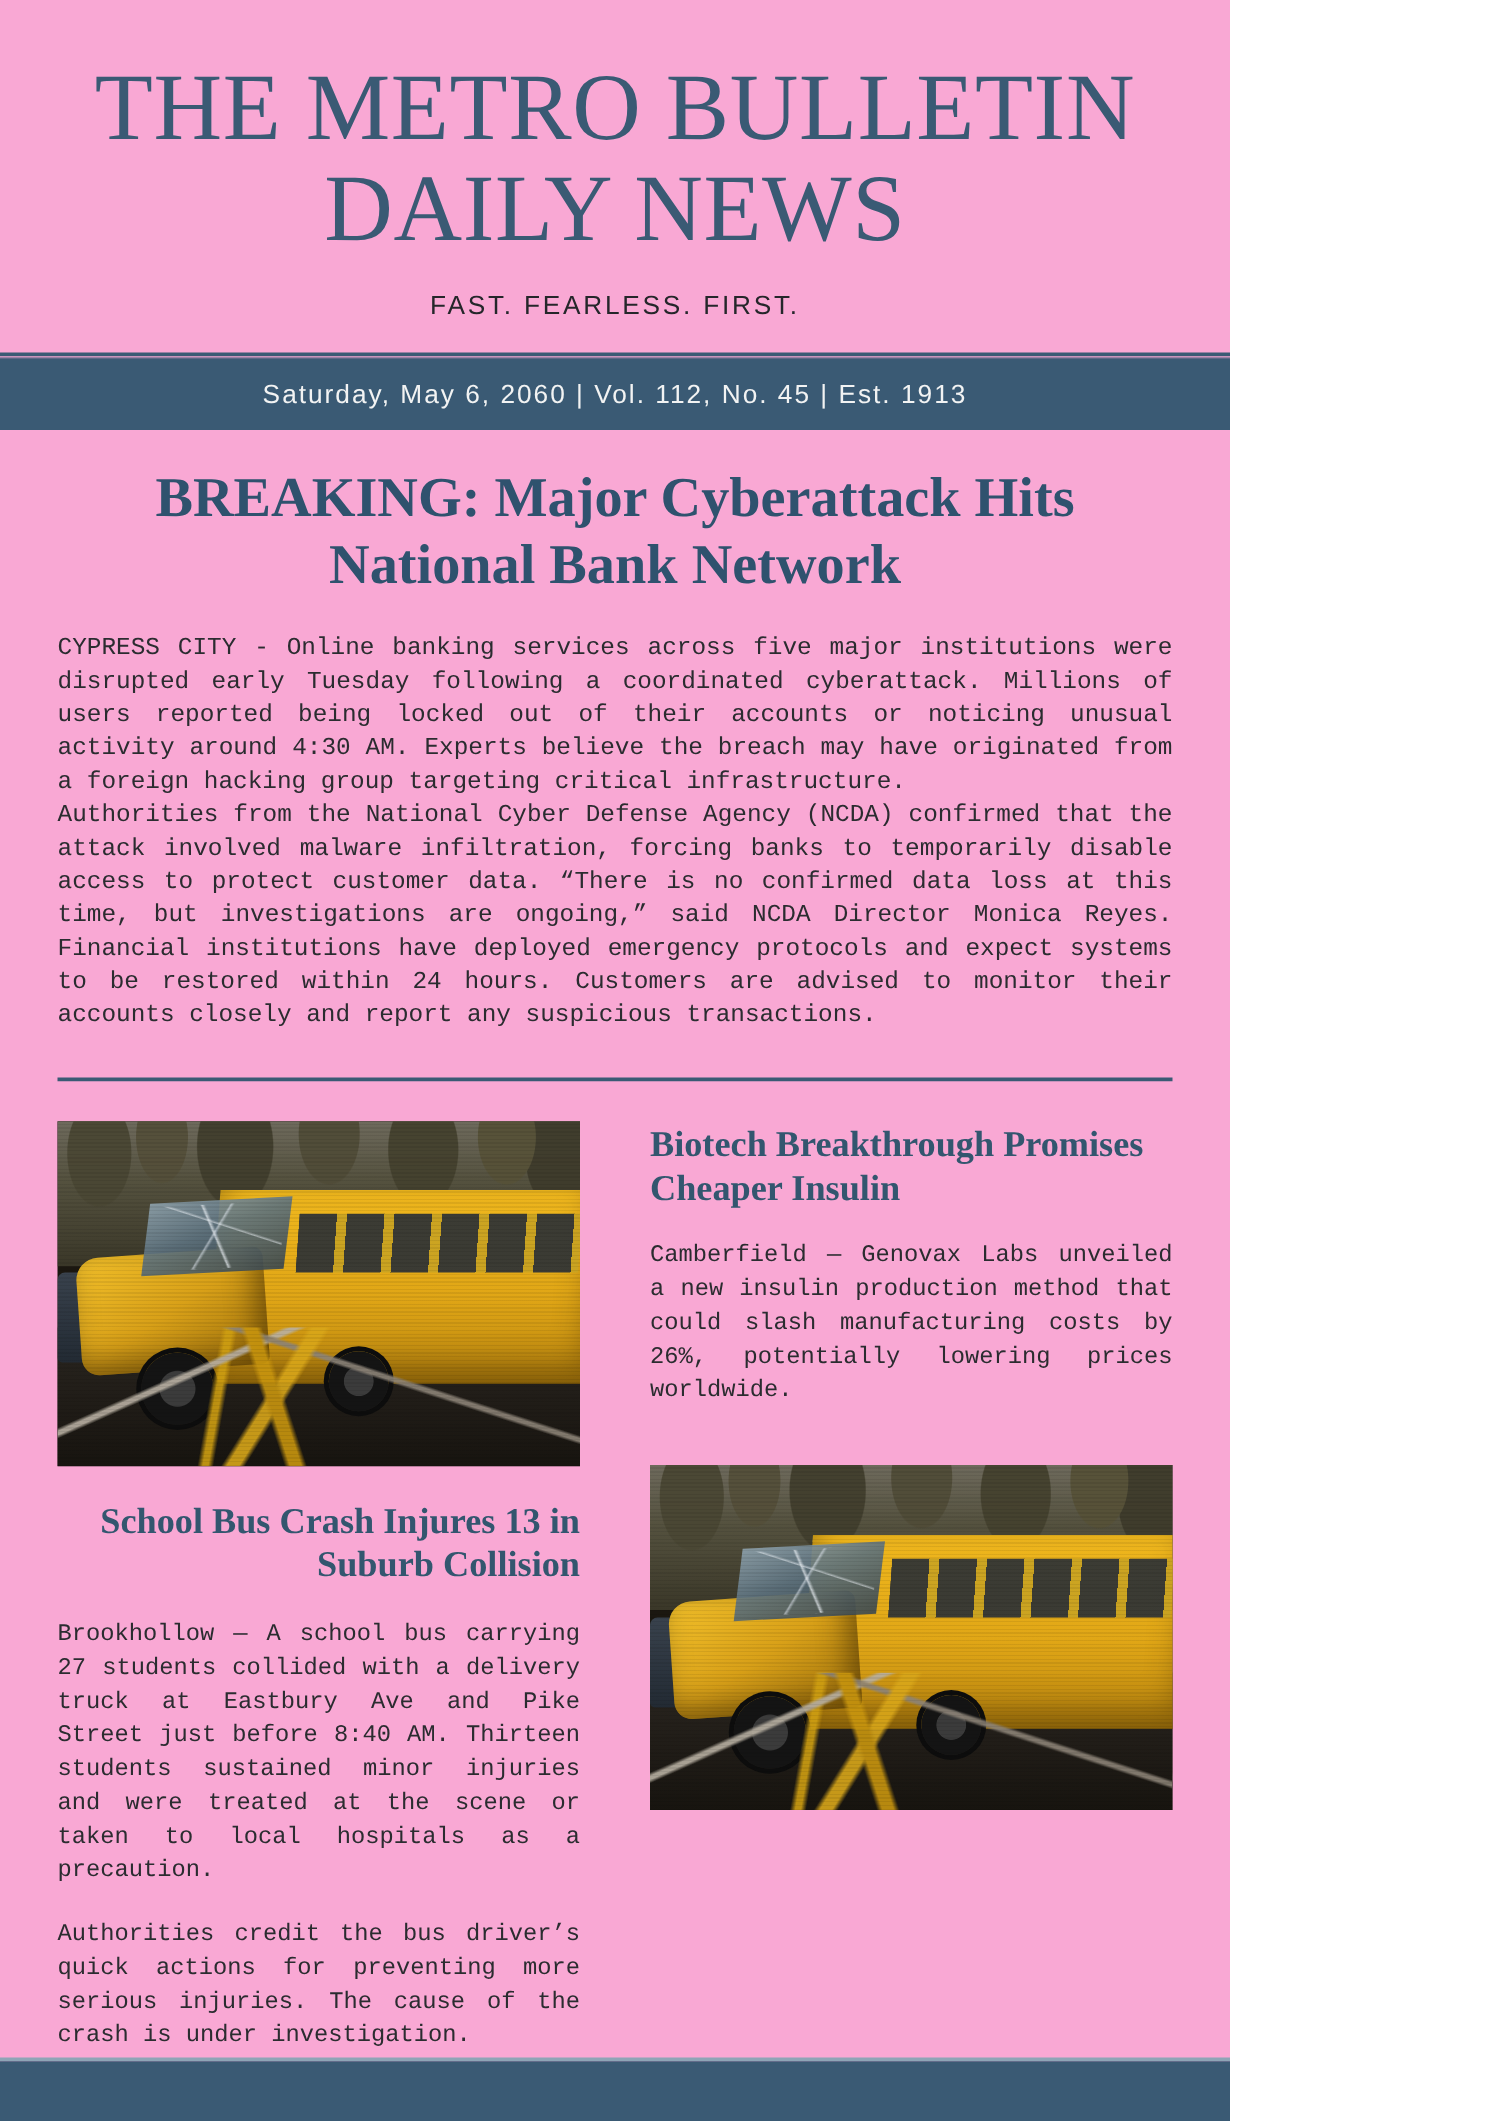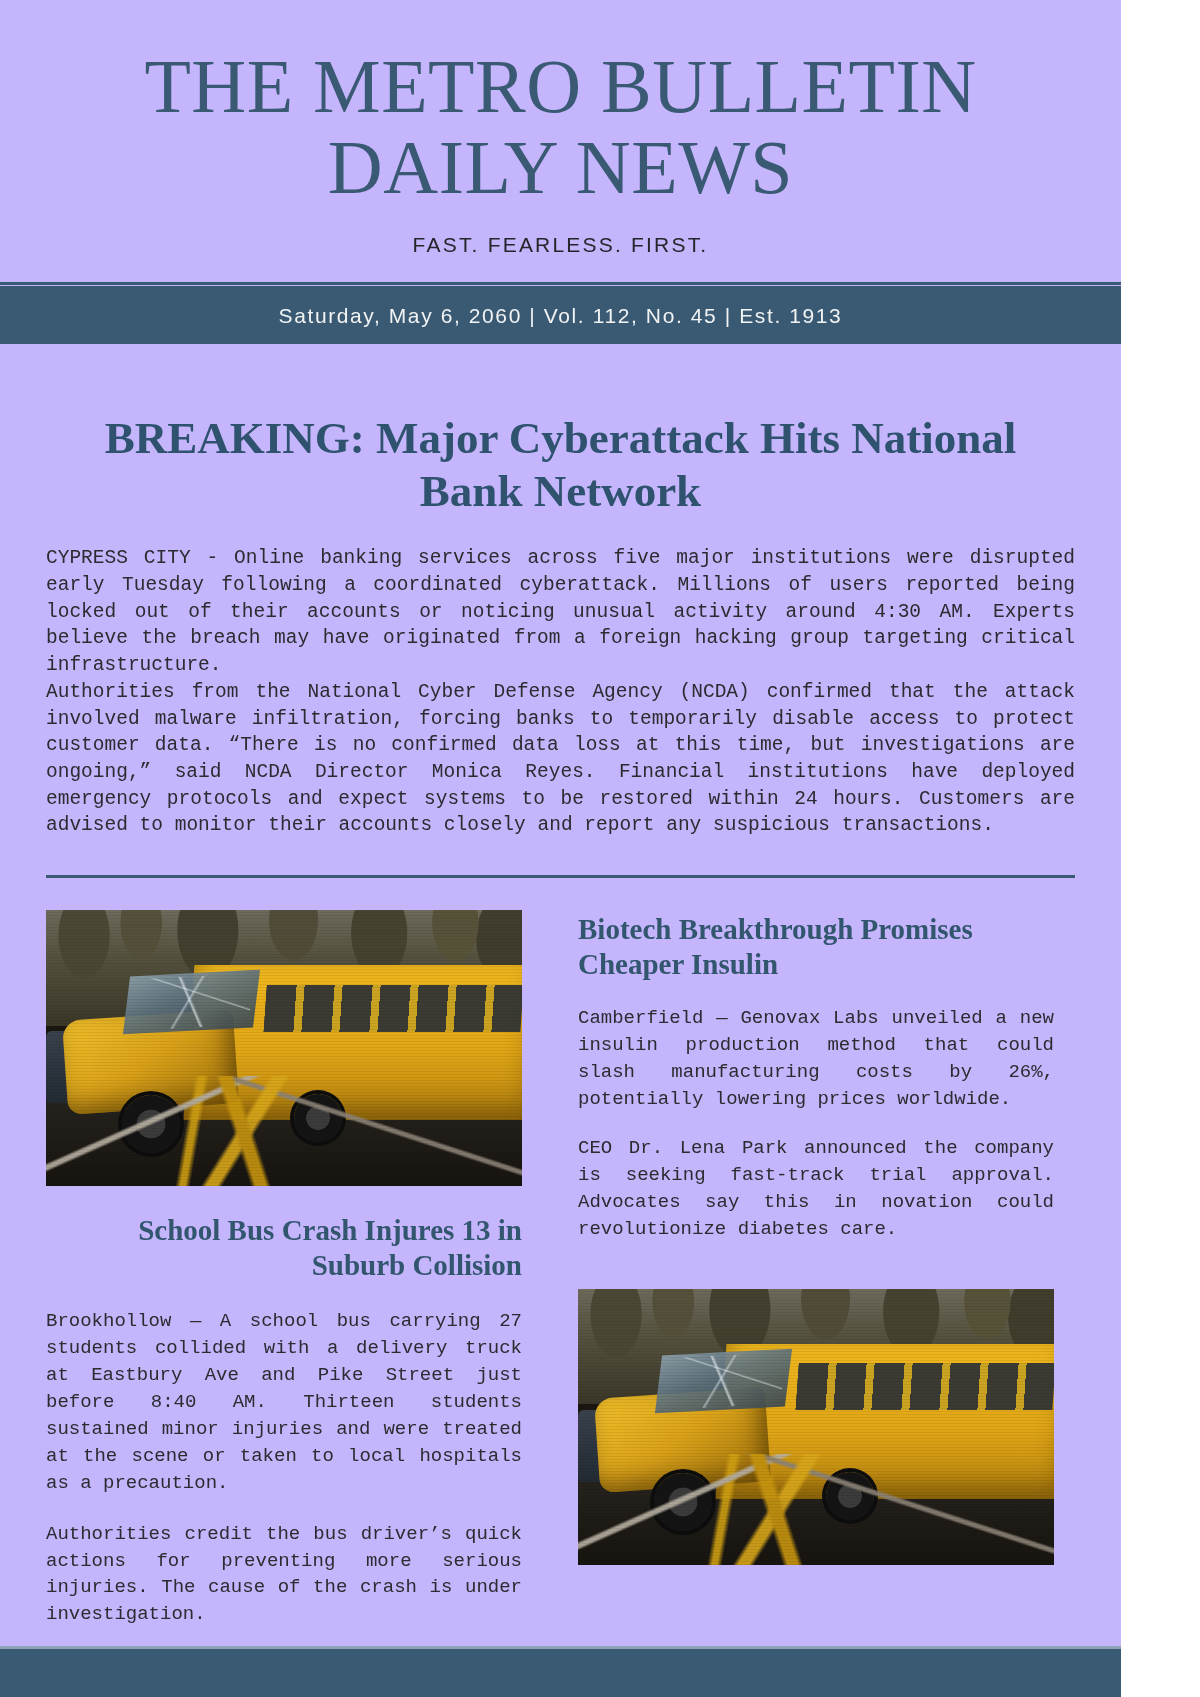--- a/index.html
+++ b/index.html
@@ -10,23 +10,23 @@
     background: #ffffff;
   }
 
   body {
     font-family: "Liberation Sans", sans-serif;
     -webkit-font-smoothing: antialiased;
   }
 
   .page {
     position: relative;
-    width: 1121px;
+    width: 984px;
     height: 1697px;
-    background: #c4b5fd;
+    background: #f9a8d4;
     overflow: hidden;
   }
 
   
   .masthead {
     padding: 46px 60px 0 60px;
     text-align: center;
   }
 
   .masthead-title {
@@ -70,21 +70,21 @@
     padding: 0 46px;
   }
 
   .lead-headline {
     font-family: "Liberation Serif", "DejaVu Serif", serif;
     font-weight: 700;
     color: #2f526e;
     font-size: 45px;
     line-height: 1.18;
     text-align: center;
-    margin-top: 68px;
+    margin-top: 28px;
     padding: 0 44px;
   }
 
   .body-text {
     font-family: Liberation Mono, monospace;
     font-size: 19.5px;
     line-height: 1.37;
     color: #2b2c30;
     text-align: justify;
     text-justify: inter-word;
@@ -286,21 +286,20 @@
         </div>
 
         <h3 class="sub-headline">School Bus Crash Injures 13 in Suburb Collision</h3>
         <p class="body-text">Brookhollow — A school bus carrying 27 students collided with a delivery truck at Eastbury Ave and Pike Street just before 8:40 AM. Thirteen students sustained minor injuries and were treated at the scene or taken to local hospitals as a precaution.</p>
         <p class="body-text">Authorities credit the bus driver’s quick actions for preventing more serious injuries. The cause of the crash is under investigation.</p>
       </div>
 
       <div class="col col-right">
         <h3 class="sub-headline">Biotech Breakthrough Promises Cheaper Insulin</h3>
         <p class="body-text">Camberfield — Genovax Labs unveiled a new insulin production method that could slash manufacturing costs by 26%, potentially lowering prices worldwide.</p>
-        <p class="body-text">CEO Dr. Lena Park announced the company is seeking fast-track trial approval. Advocates say this in novation could revolutionize diabetes care.</p>
 
         <div class="photo">
           <div class="ph-sky"></div>
           <div class="ph-trees"></div>
           <div class="ph-ground"></div>
           <div class="ph-car"></div>
           <div class="ph-bus-body"></div>
           <div class="ph-windows"></div>
           <div class="ph-hood"></div>
           <div class="ph-windshield"></div>

